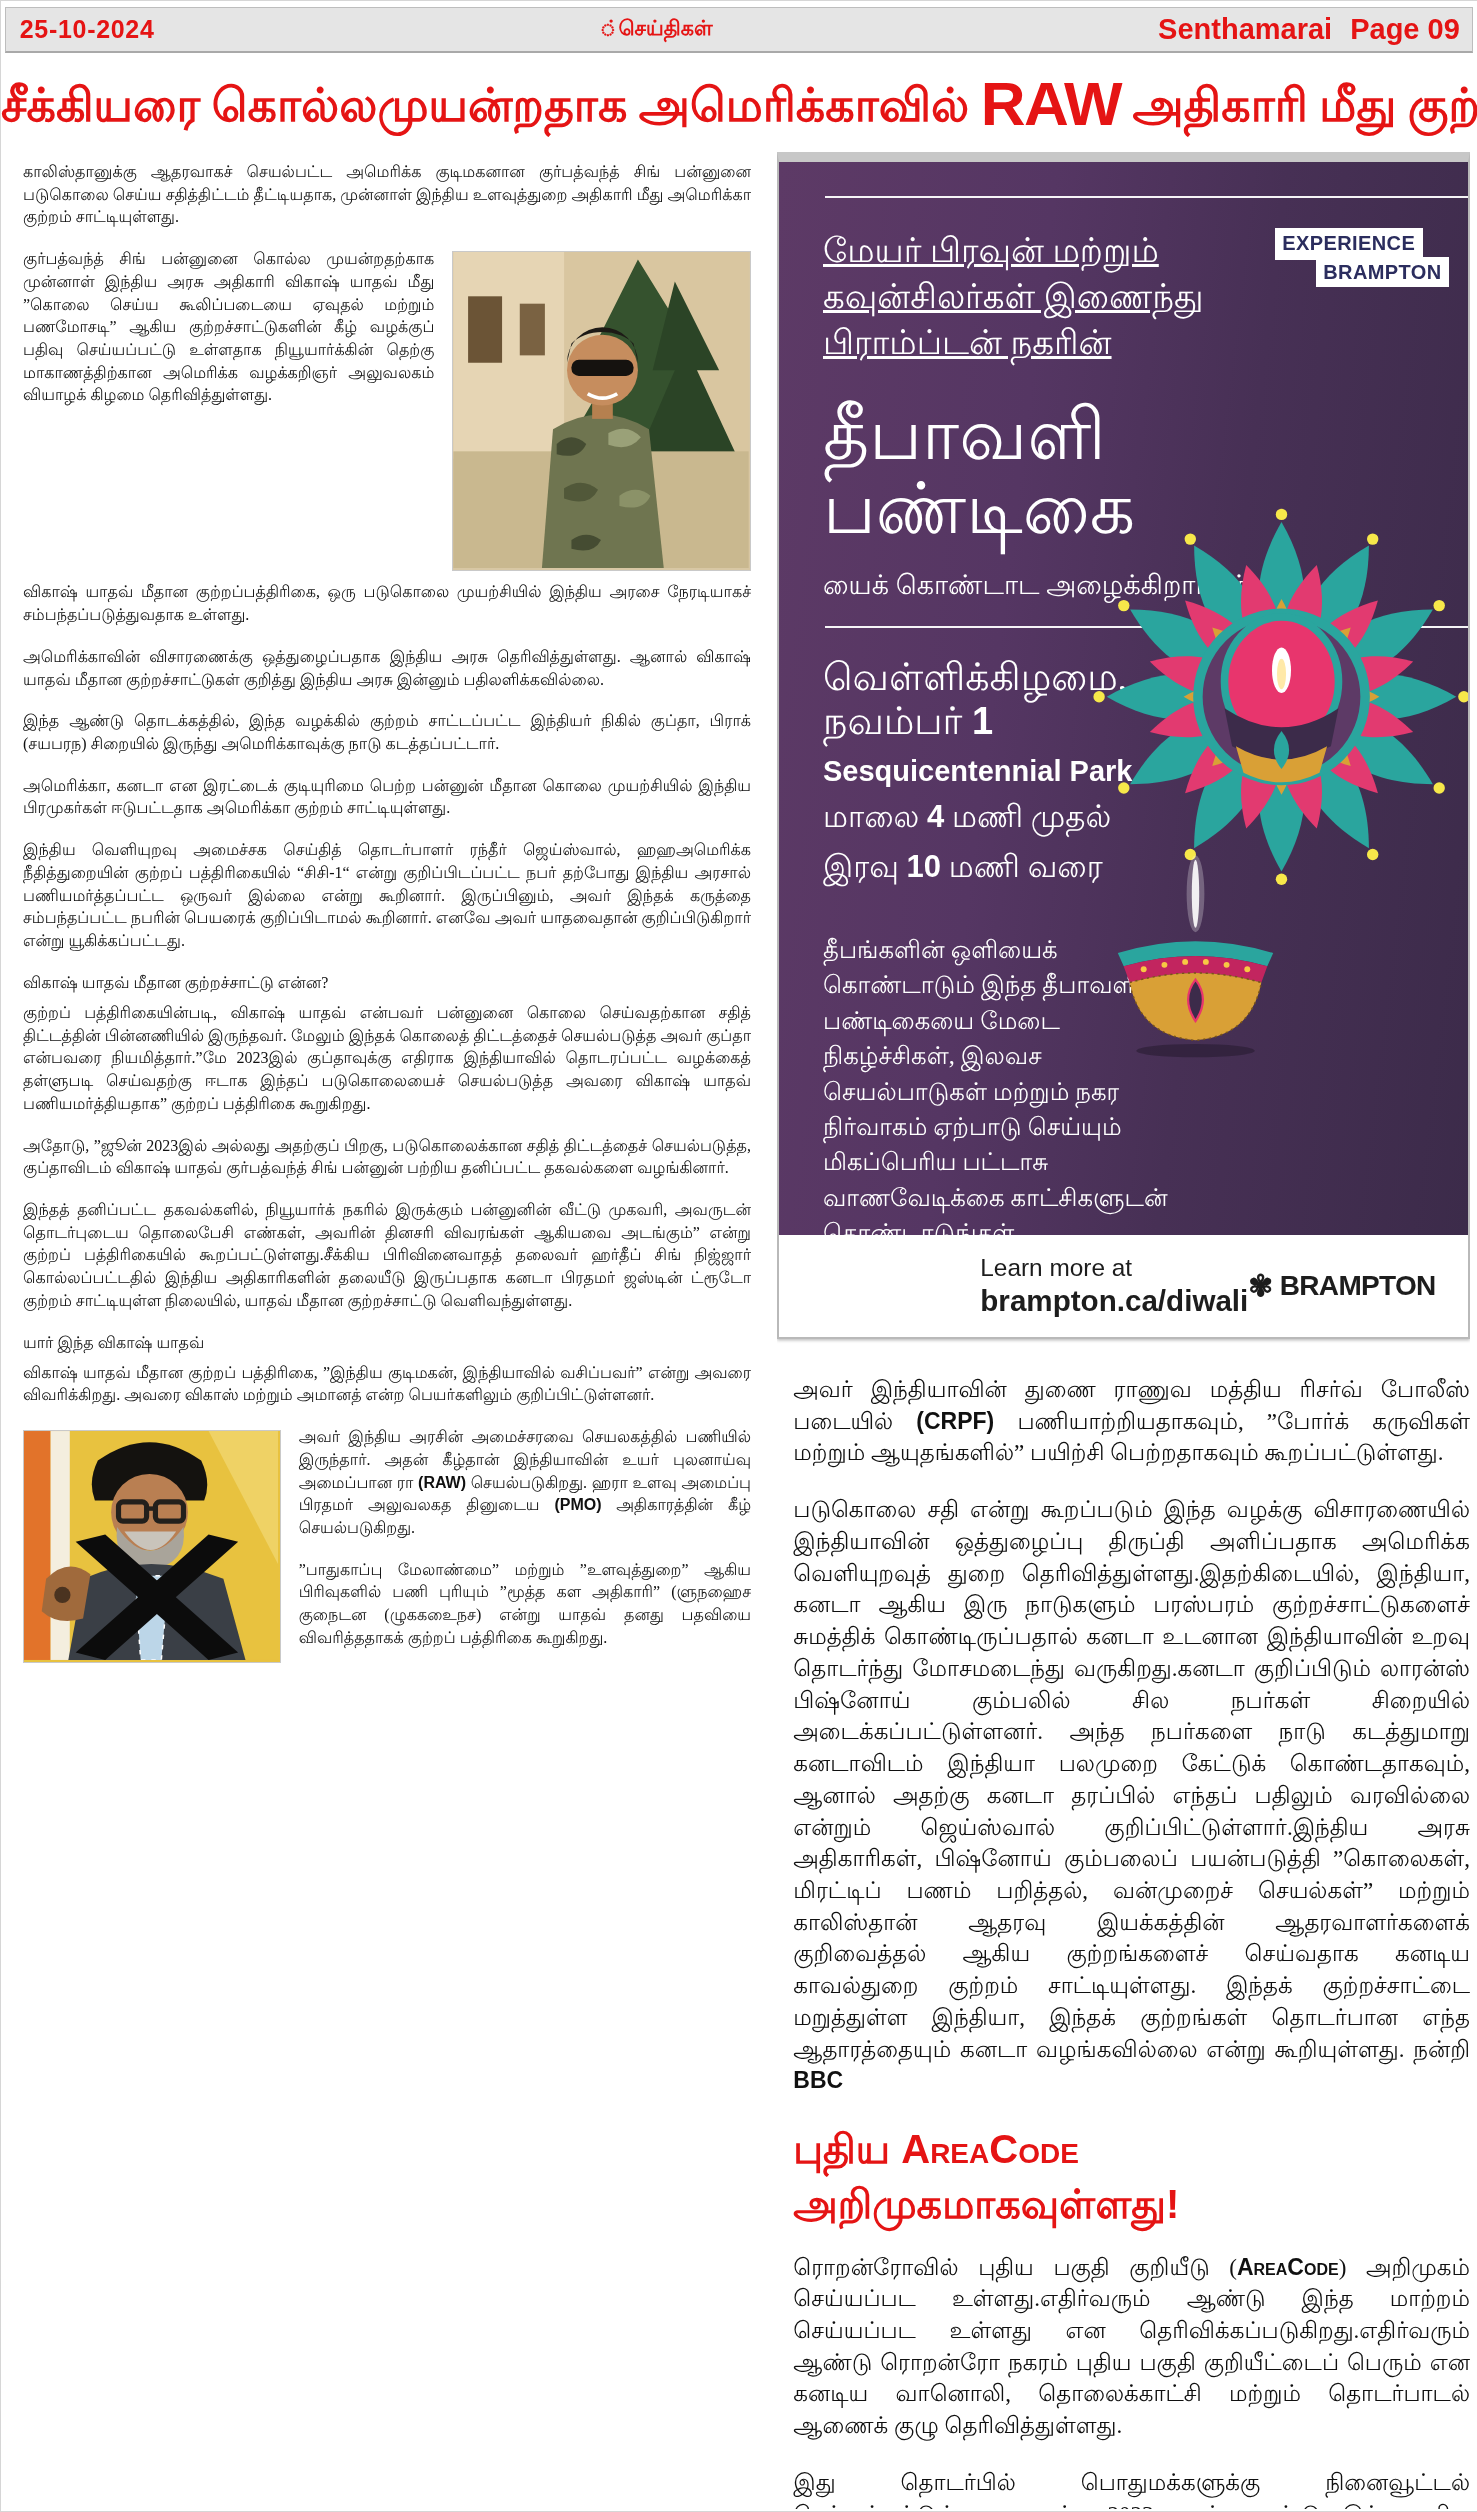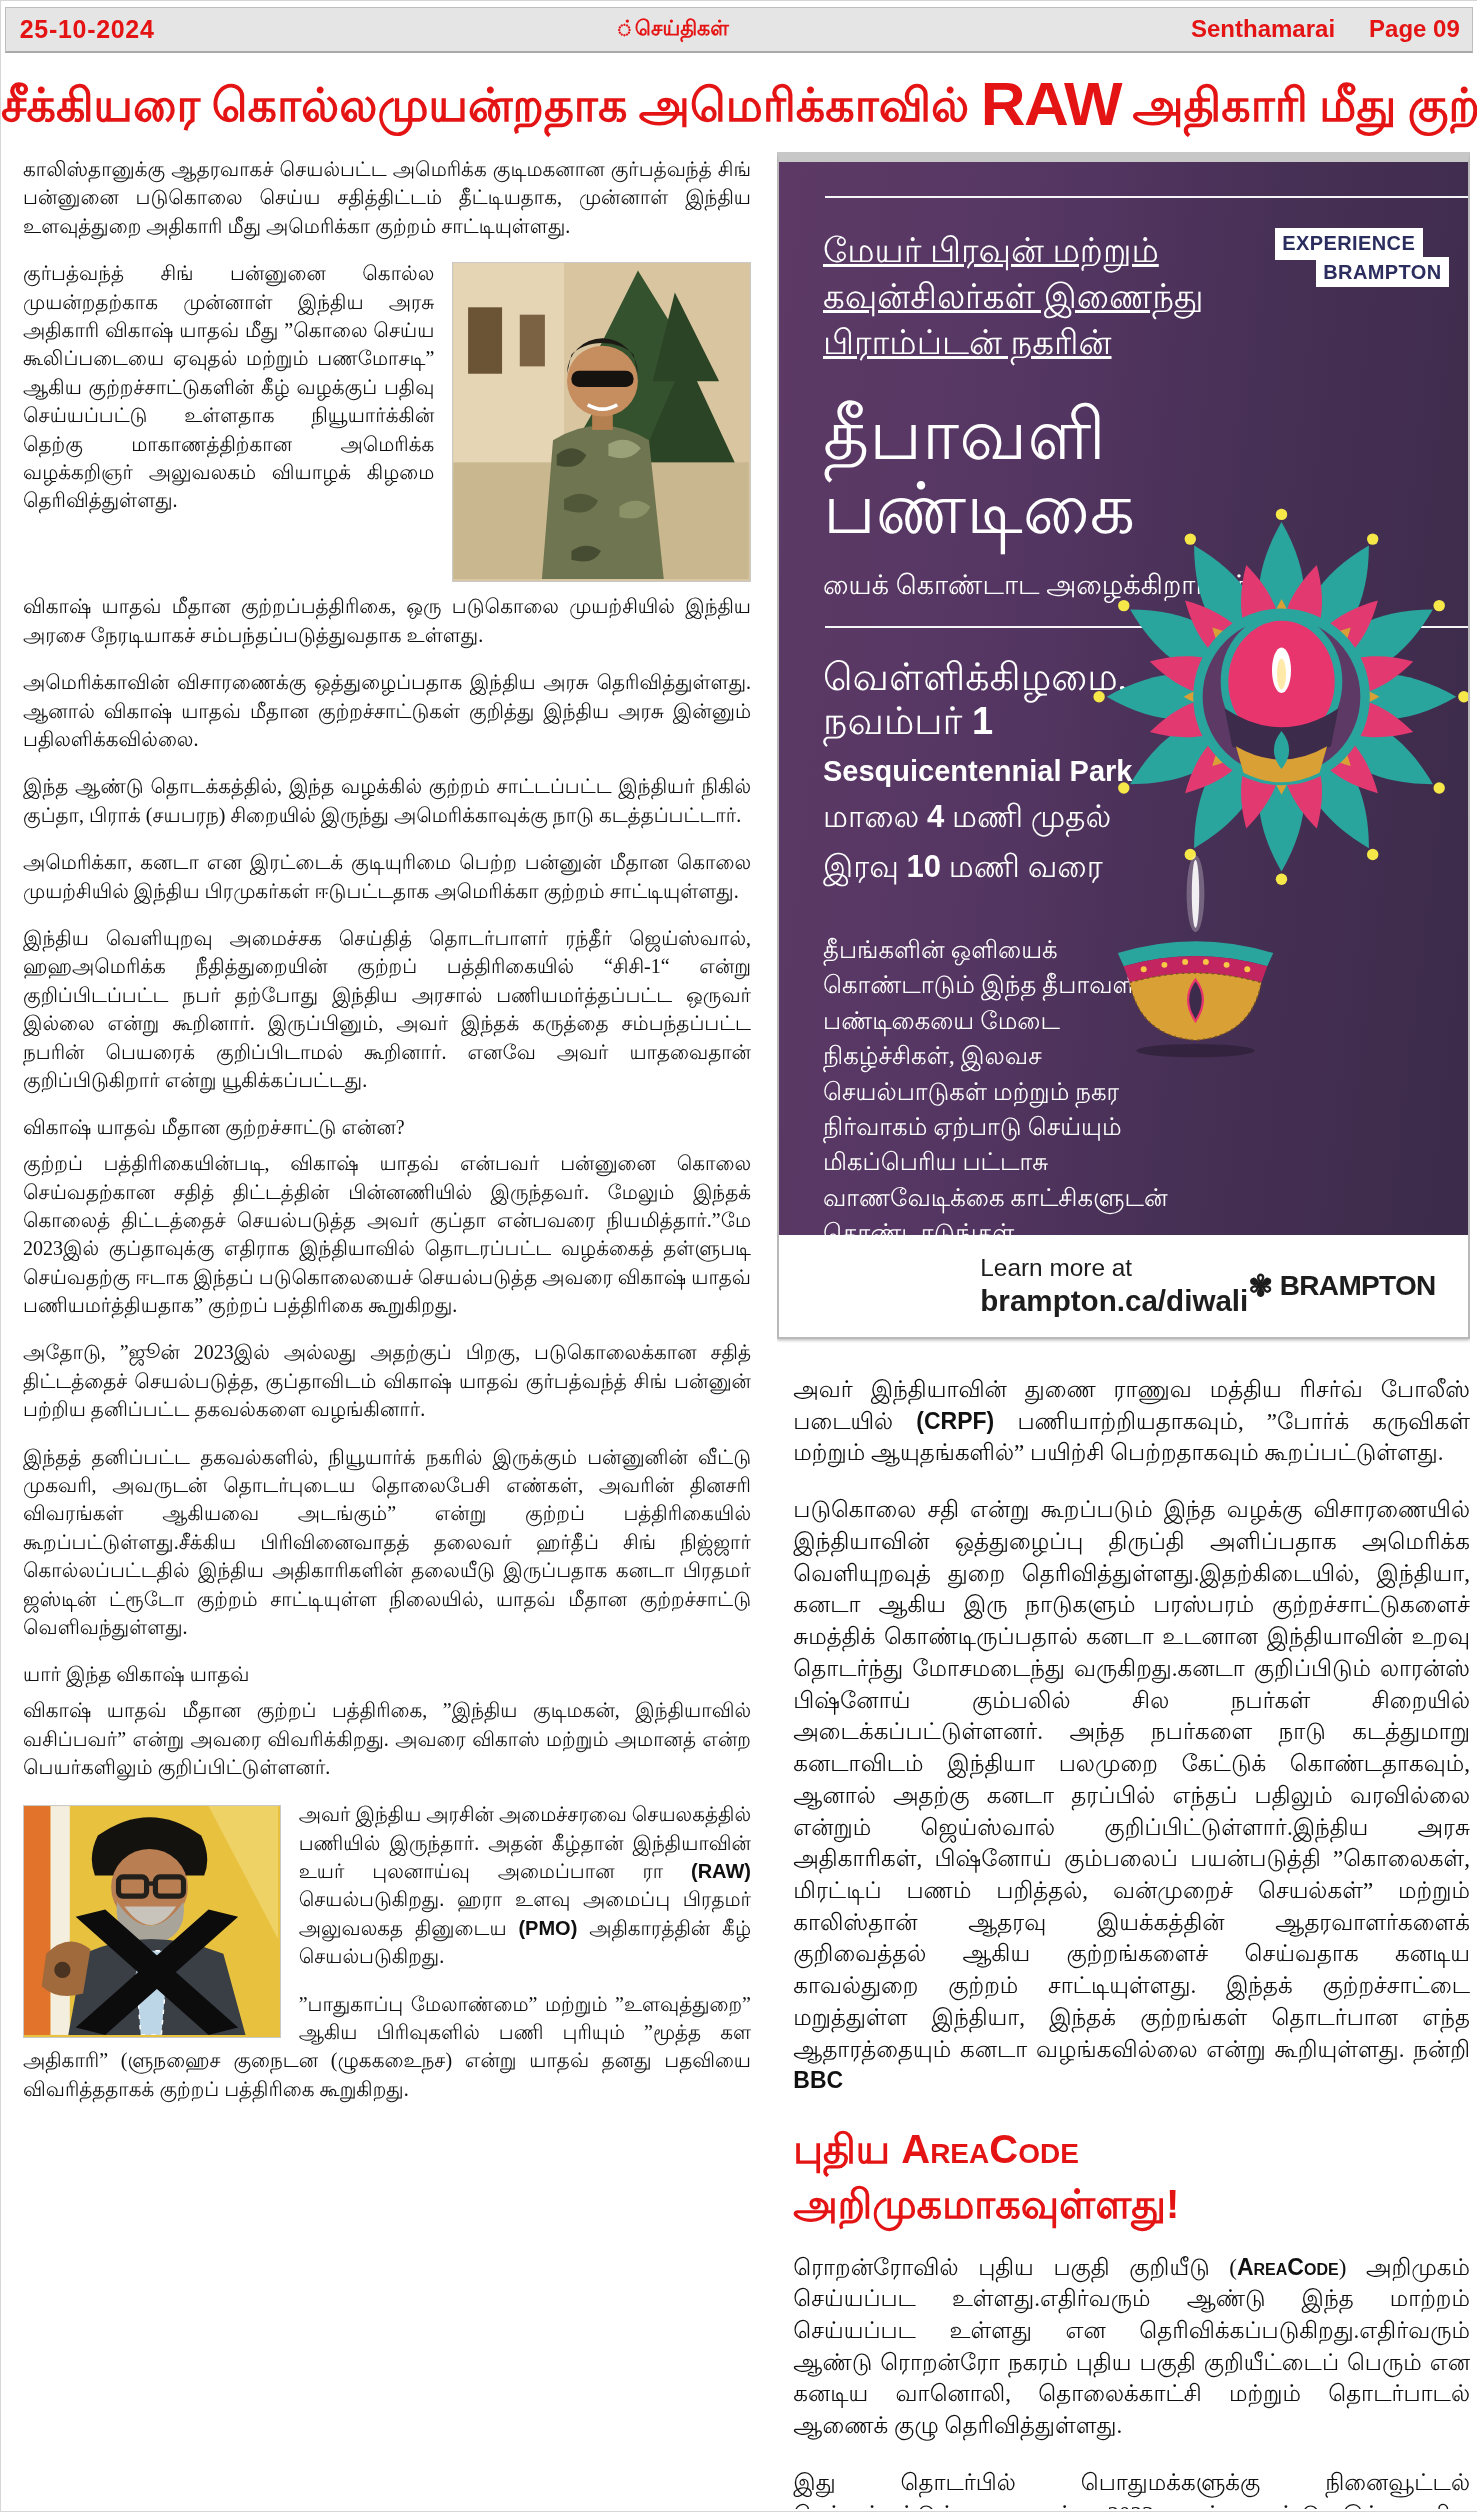--- a/index.html
+++ b/index.html
@@ -10,31 +10,31 @@
   }
   
   .masthead{
     position:absolute;top:5.9px;left:4.4px;right:4.4px;height:43px;
     border:1.5px solid #bdbdbd;border-bottom:2.2px solid #a9a9a9;background:#e5e5e5;
     display:flex;align-items:center;justify-content:space-between;
     font-family:"Liberation Sans",sans-serif;font-weight:bold;color:#e51414;
   }
   .masthead .m-date{font-size:25px;padding-left:13.3px;letter-spacing:0.7px;}
   .masthead .m-center{font-size:20.7px;}
-  .masthead .m-right{font-size:24px;padding-right:11.8px;display:flex;gap:34px;}
+  .masthead .m-right{font-size:29px;padding-right:11.8px;display:flex;gap:18px;}
   
   .headline{
     position:absolute;top:64px;left:0;width:100%;text-align:center;color:#e51414;
     font-weight:bold;font-size:46px;line-height:1.25;white-space:nowrap;
   }
   .headline .raw{font-family:"Liberation Sans",sans-serif;font-size:62px;letter-spacing:-1.5px;vertical-align:-4.4px;}
   
   .col-left{
-    position:absolute;left:22px;top:154px;width:728px;height:2335px;overflow:hidden;
-    font-size:20px;line-height:1.42;text-align:justify;
+    position:absolute;left:22px;top:160px;width:728px;height:2335px;overflow:hidden;
+    font-size:16px;line-height:1.42;text-align:justify;
   }
   .col-left p{margin:0 0 19px 0;}
   .col-left .subhead{margin:3px 0 7.4px 0;}
   .photo-float-right{float:right;width:297px;height:318px;margin:3px 0 10.3px 17.7px;border:0.7px solid #c9c9c9;background:#d8c7a4;}
   .photo-float-left{float:left;width:256px;height:231px;margin:4.4px 17.7px 7.4px 0;border:0.7px solid #c9c9c9;background:#e8c23f;}
   .clear{clear:both;}
   .latin-b{font-family:"Liberation Sans",sans-serif;font-weight:bold;}
   
   .col-right{position:absolute;left:776px;top:151px;width:693px;height:2357px;overflow:hidden;}
   

